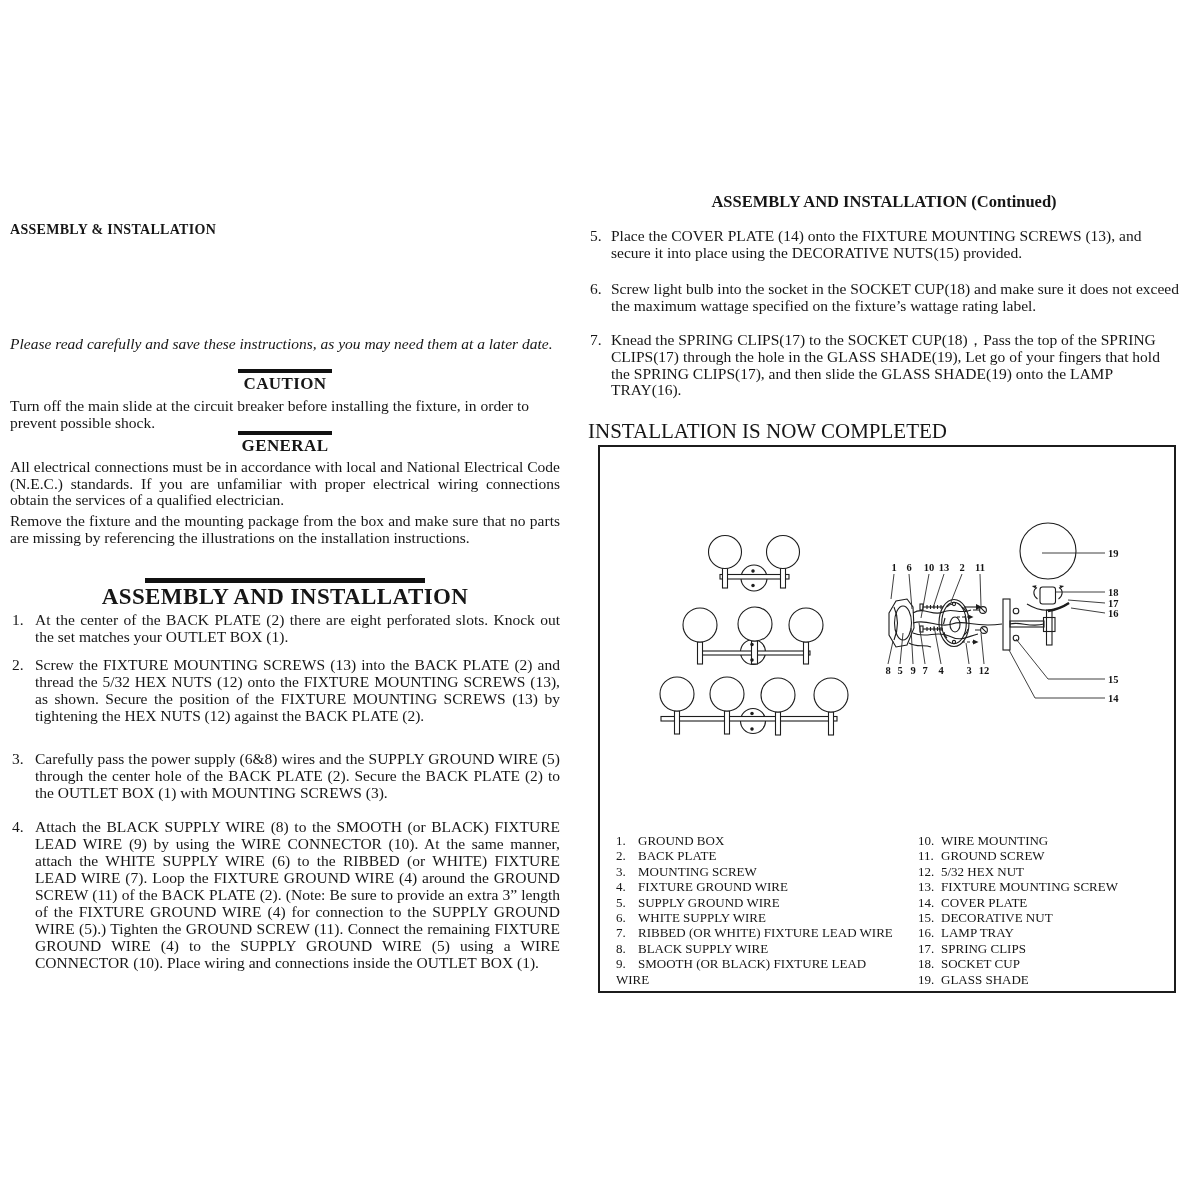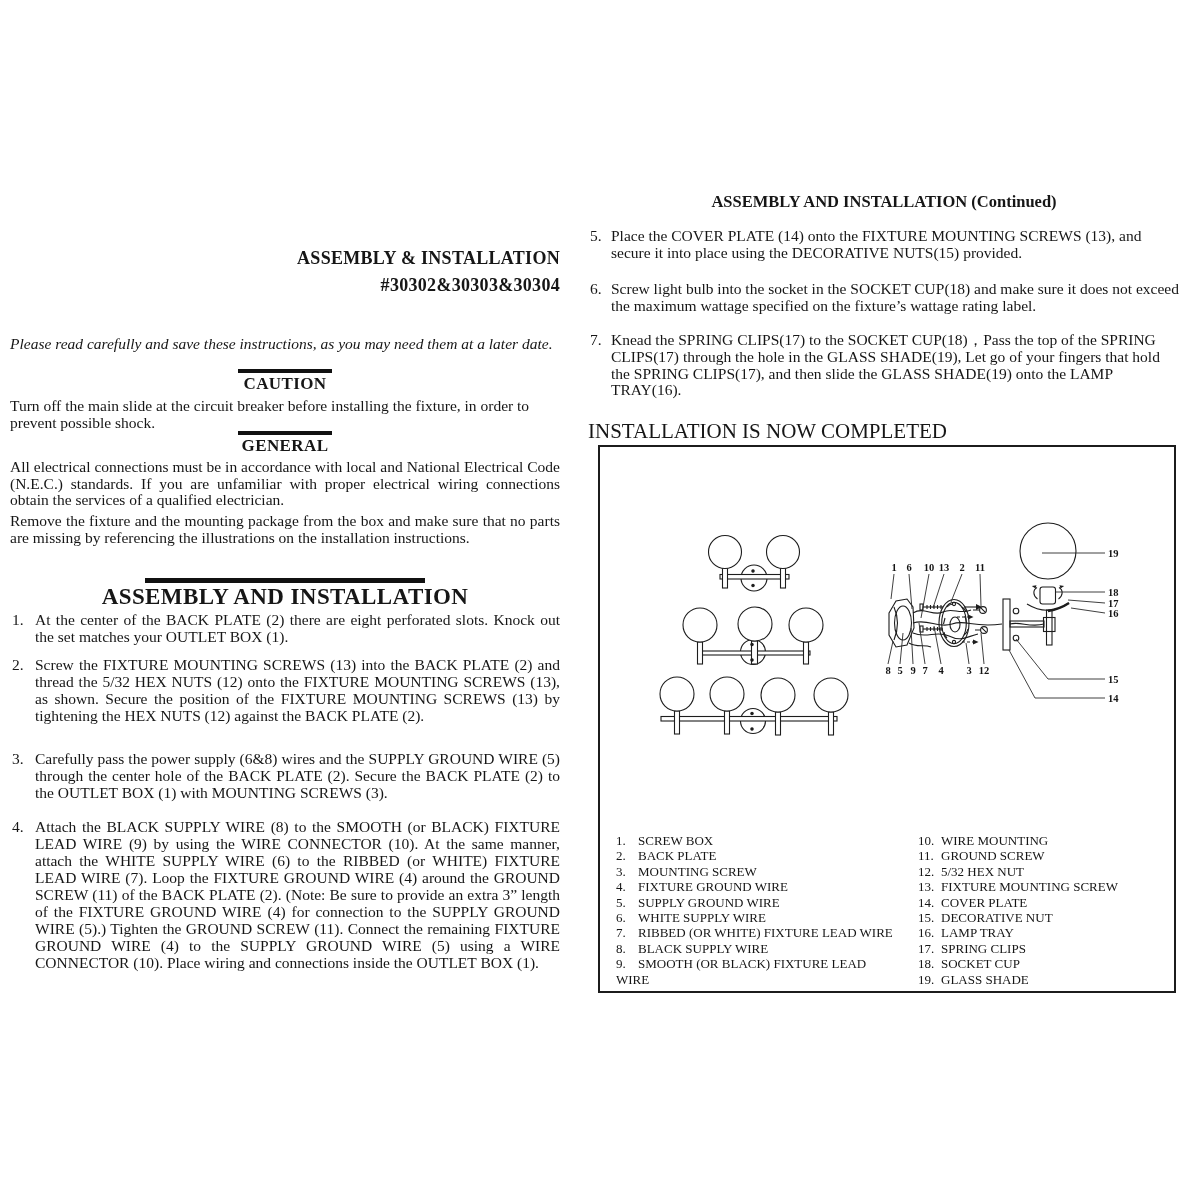--- a/index.html
+++ b/index.html
@@ -3,22 +3,22 @@
 <meta charset="utf-8">
 <style>
   html,body{margin:0;padding:0;}
   body{
     width:1200px;height:1200px;position:relative;background:#ffffff;
     font-family:"Liberation Serif","DejaVu Serif",serif;color:#161616;
     overflow:hidden;
   }
   .abs{position:absolute;}
   
-  #doc-title{left:10px;top:216px;width:550px;text-align:right;
-    font-weight:bold;font-size:18px;line-height:27px;letter-spacing:.3px;margin-top:29px;}
+  #doc-title{left:10px;top:216px;width:550px;text-align:left;
+    font-weight:bold;font-size:14px;line-height:27px;letter-spacing:.3px;}
   #intro-note{left:10px;top:335px;width:550px;font-style:italic;
     font-size:15.5px;line-height:17.5px;}
   .rule-bar{height:4px;background:#111;}
   #caution-bar{left:238px;top:369px;width:94px;}
   #caution-heading{left:10px;top:374px;width:550px;text-align:center;
     font-weight:bold;font-size:17px;letter-spacing:.4px;}
   #caution-text{left:10px;top:397px;width:550px;font-size:15.5px;line-height:17px;}
   #general-bar{left:238px;top:431px;width:94px;}
   #general-heading{left:10px;top:436px;width:550px;text-align:center;
     font-weight:bold;font-size:17px;letter-spacing:.4px;}
@@ -51,21 +51,20 @@
   .prow{white-space:pre-line;}
   .pnum{display:inline-block;width:22px;}
   #parts-right .pnum{width:23px;}
   .plabel{white-space:pre-line;}
 </style>
 </head>
 <body>
 
 <div class="abs" id="doc-title">
   <div>ASSEMBLY &amp; INSTALLATION</div>
-  <div>#30302&amp;30303&amp;30304</div>
 </div>
 
 <div class="abs" id="intro-note">Please read carefully and save these instructions, as you may need them at a later date.</div>
 
 <div class="abs rule-bar" id="caution-bar"></div>
 <div class="abs" id="caution-heading">CAUTION</div>
 <div class="abs" id="caution-text">Turn off the main slide at the circuit breaker before installing the fixture, in order to prevent possible shock.</div>
 
 <div class="abs rule-bar" id="general-bar"></div>
 <div class="abs" id="general-heading">GENERAL</div>
@@ -238,21 +237,21 @@
         <text x="508" y="169.5" font-size="10.5" font-weight="bold" fill="#141414" font-family="&quot;Liberation Serif&quot;,&quot;DejaVu Serif&quot;,serif" text-anchor="start">16</text>
         <polyline points="471,161 505,166" fill="none" stroke="#2a2a2a" stroke-width="0.9"></polyline>
         <text x="508" y="235.5" font-size="10.5" font-weight="bold" fill="#141414" font-family="&quot;Liberation Serif&quot;,&quot;DejaVu Serif&quot;,serif" text-anchor="start">15</text>
         <polyline points="416,192 448,232 505,232" fill="none" stroke="#2a2a2a" stroke-width="0.9"></polyline>
         <text x="508" y="254.5" font-size="10.5" font-weight="bold" fill="#141414" font-family="&quot;Liberation Serif&quot;,&quot;DejaVu Serif&quot;,serif" text-anchor="start">14</text>
         <polyline points="409,203 435,251 505,251" fill="none" stroke="#2a2a2a" stroke-width="0.9"></polyline>
       </g>
   </svg>
 
   <div class="partscol" id="parts-left">
-      <div class="prow"><span class="pnum">1.</span><span class="plabel">SCREW BOX</span></div>
+      <div class="prow"><span class="pnum">1.</span><span class="plabel">GROUND BOX</span></div>
       <div class="prow"><span class="pnum">2.</span><span class="plabel">BACK PLATE</span></div>
       <div class="prow"><span class="pnum">3.</span><span class="plabel">MOUNTING SCREW</span></div>
       <div class="prow"><span class="pnum">4.</span><span class="plabel">FIXTURE GROUND WIRE</span></div>
       <div class="prow"><span class="pnum">5.</span><span class="plabel">SUPPLY GROUND WIRE</span></div>
       <div class="prow"><span class="pnum">6.</span><span class="plabel">WHITE SUPPLY WIRE</span></div>
       <div class="prow"><span class="pnum">7.</span><span class="plabel">RIBBED (OR WHITE) FIXTURE LEAD WIRE</span></div>
       <div class="prow"><span class="pnum">8.</span><span class="plabel">BLACK SUPPLY WIRE</span></div>
       <div class="prow"><span class="pnum">9.</span><span class="plabel">SMOOTH (OR BLACK) FIXTURE LEAD
 WIRE</span></div>
     </div>

